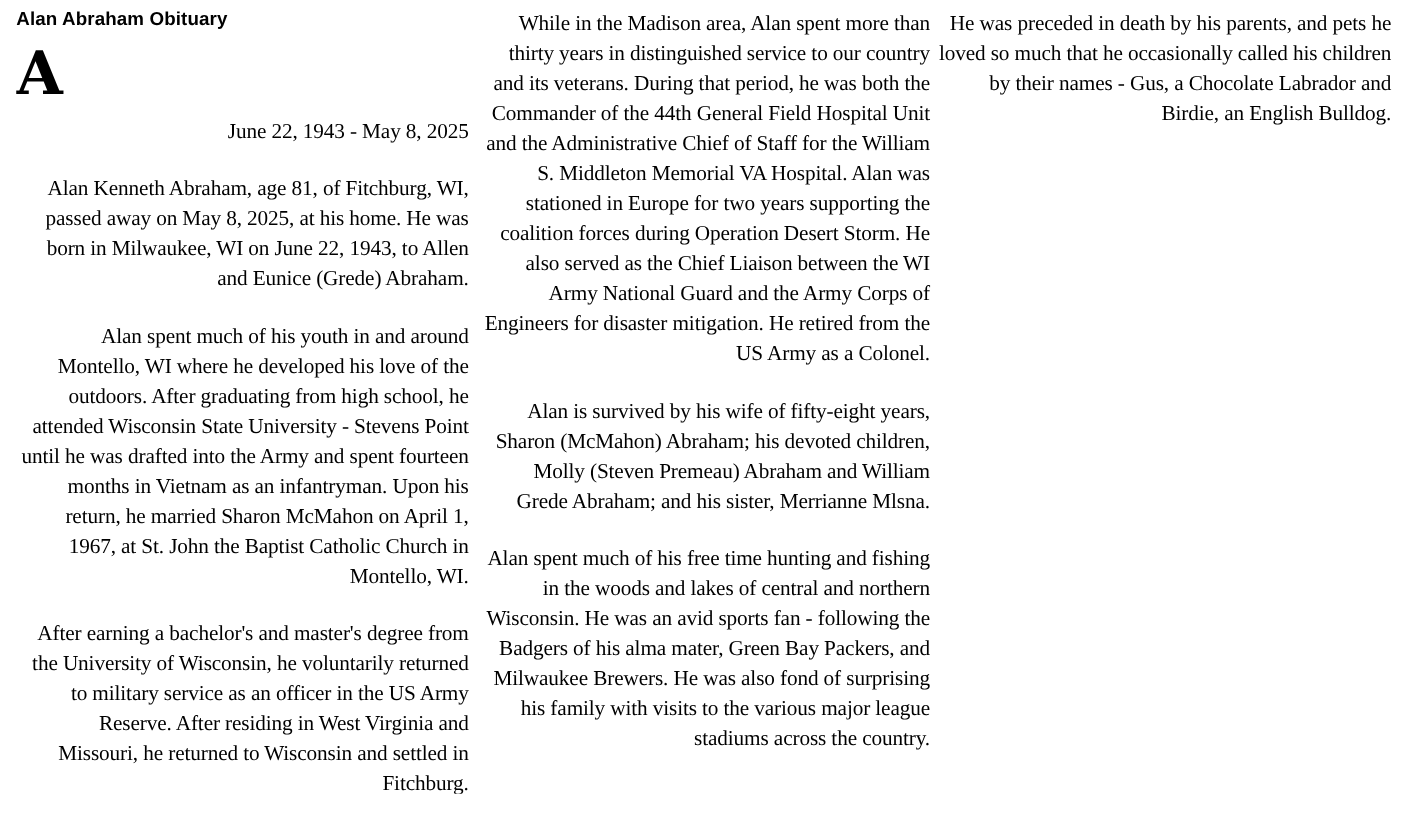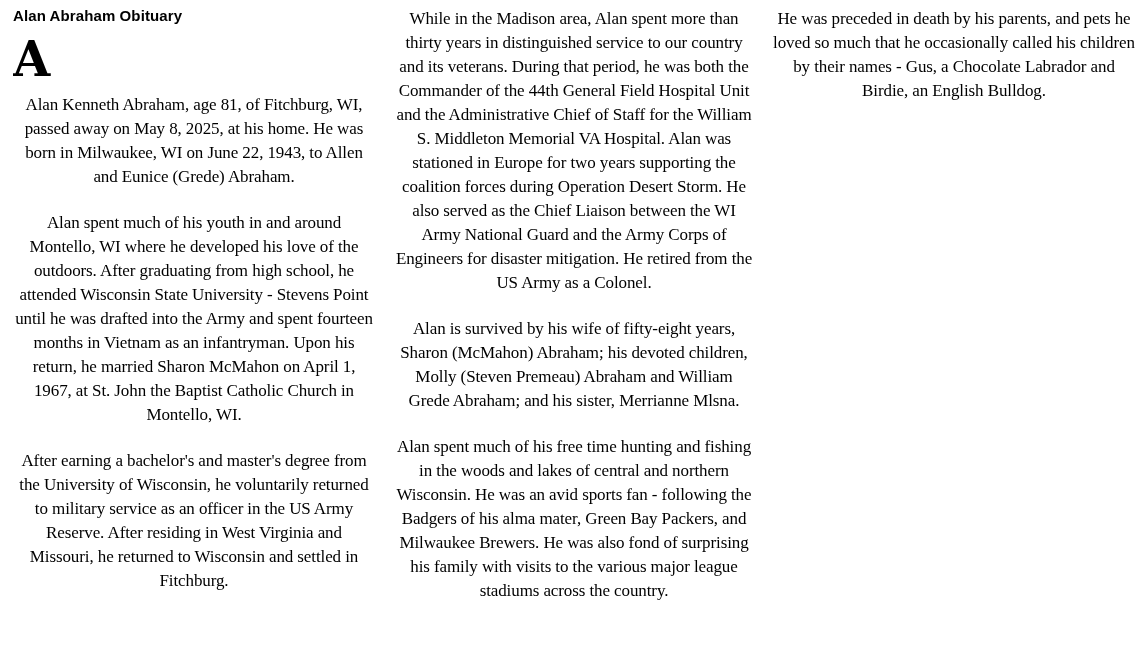--- a/index.html
+++ b/index.html
@@ -7,21 +7,21 @@
   body {
     width: 1140px;
     height: 654px;
     overflow: hidden;
     color: #000000;
     font-family: "Liberation Serif", serif;
   }
   .page { padding: 7px 5px 0 13px; }
   .columns {
     display: flex;
-    gap: 18px;
+    gap: 7px;
     height: 628px;
     overflow: hidden;
   }
   .col { width: 362px; min-width: 362px; }
   .title {
     font-family: "Liberation Sans", sans-serif;
     font-size: 15px;
     line-height: 17px;
     font-weight: 700;
     letter-spacing: 0.1px;
@@ -43,40 +43,41 @@
   .name {
     font-size: 18px;
     line-height: 24px;
     padding-top: 1px;
   }
   .dates, .para {
     font-size: 17px;
     line-height: 24px;
     letter-spacing: -0.1px;
     margin: 0 0 22px 0;
-    text-align: center;
+    text-align: right;
   }
   .link {
     color: #000000;
     text-decoration: underline;
     text-underline-offset: 2px;
     cursor: pointer;
   }
 </style>
 </head>
 <body>
 
 <div class="page">
   <div class="columns">
 
     <div class="col">
       <h1 class="title">Alan Abraham Obituary</h1>
       <div class="lead">
         <span class="dropcap">A</span>
       </div>
+      <p class="dates">June 22, 1943 - May 8, 2025</p>
       <p class="para">Alan Kenneth Abraham, age 81, of Fitchburg, WI, passed away on May 8, 2025, at his home. He was born in Milwaukee, WI on June 22, 1943, to Allen and Eunice (Grede) Abraham.</p>
       <p class="para">Alan spent much of his youth in and around Montello, WI where he developed his love of the outdoors. After graduating from high school, he attended Wisconsin State University - Stevens Point until he was drafted into the Army and spent fourteen months in Vietnam as an infantryman. Upon his return, he married Sharon McMahon on April 1, 1967, at St. John the Baptist Catholic Church in Montello, WI.</p>
       <p class="para">After earning a bachelor's and master's degree from the University of Wisconsin, he voluntarily returned to military service as an officer in the US Army Reserve. After residing in West Virginia and Missouri, he returned to Wisconsin and settled in Fitchburg.</p>
     </div>
 
     <div class="col">
       <p class="para">While in the Madison area, Alan spent more than thirty years in distinguished service to our country and its veterans. During that period, he was both the Commander of the 44th General Field Hospital Unit and the Administrative Chief of Staff for the William S. Middleton Memorial VA Hospital. Alan was stationed in Europe for two years supporting the coalition forces during Operation Desert Storm. He also served as the Chief Liaison between the WI Army National Guard and the Army Corps of Engineers for disaster mitigation. He retired from the US Army as a Colonel.</p>
       <p class="para">Alan is survived by his wife of fifty-eight years, Sharon (McMahon) Abraham; his devoted children, Molly (Steven Premeau) Abraham and William Grede Abraham; and his sister, Merrianne Mlsna.</p>
       <p class="para">Alan spent much of his free time hunting and fishing in the woods and lakes of central and northern Wisconsin. He was an avid sports fan - following the Badgers of his alma mater, Green Bay Packers, and Milwaukee Brewers. He was also fond of surprising his family with visits to the various major league stadiums across the country.</p>
     </div>

